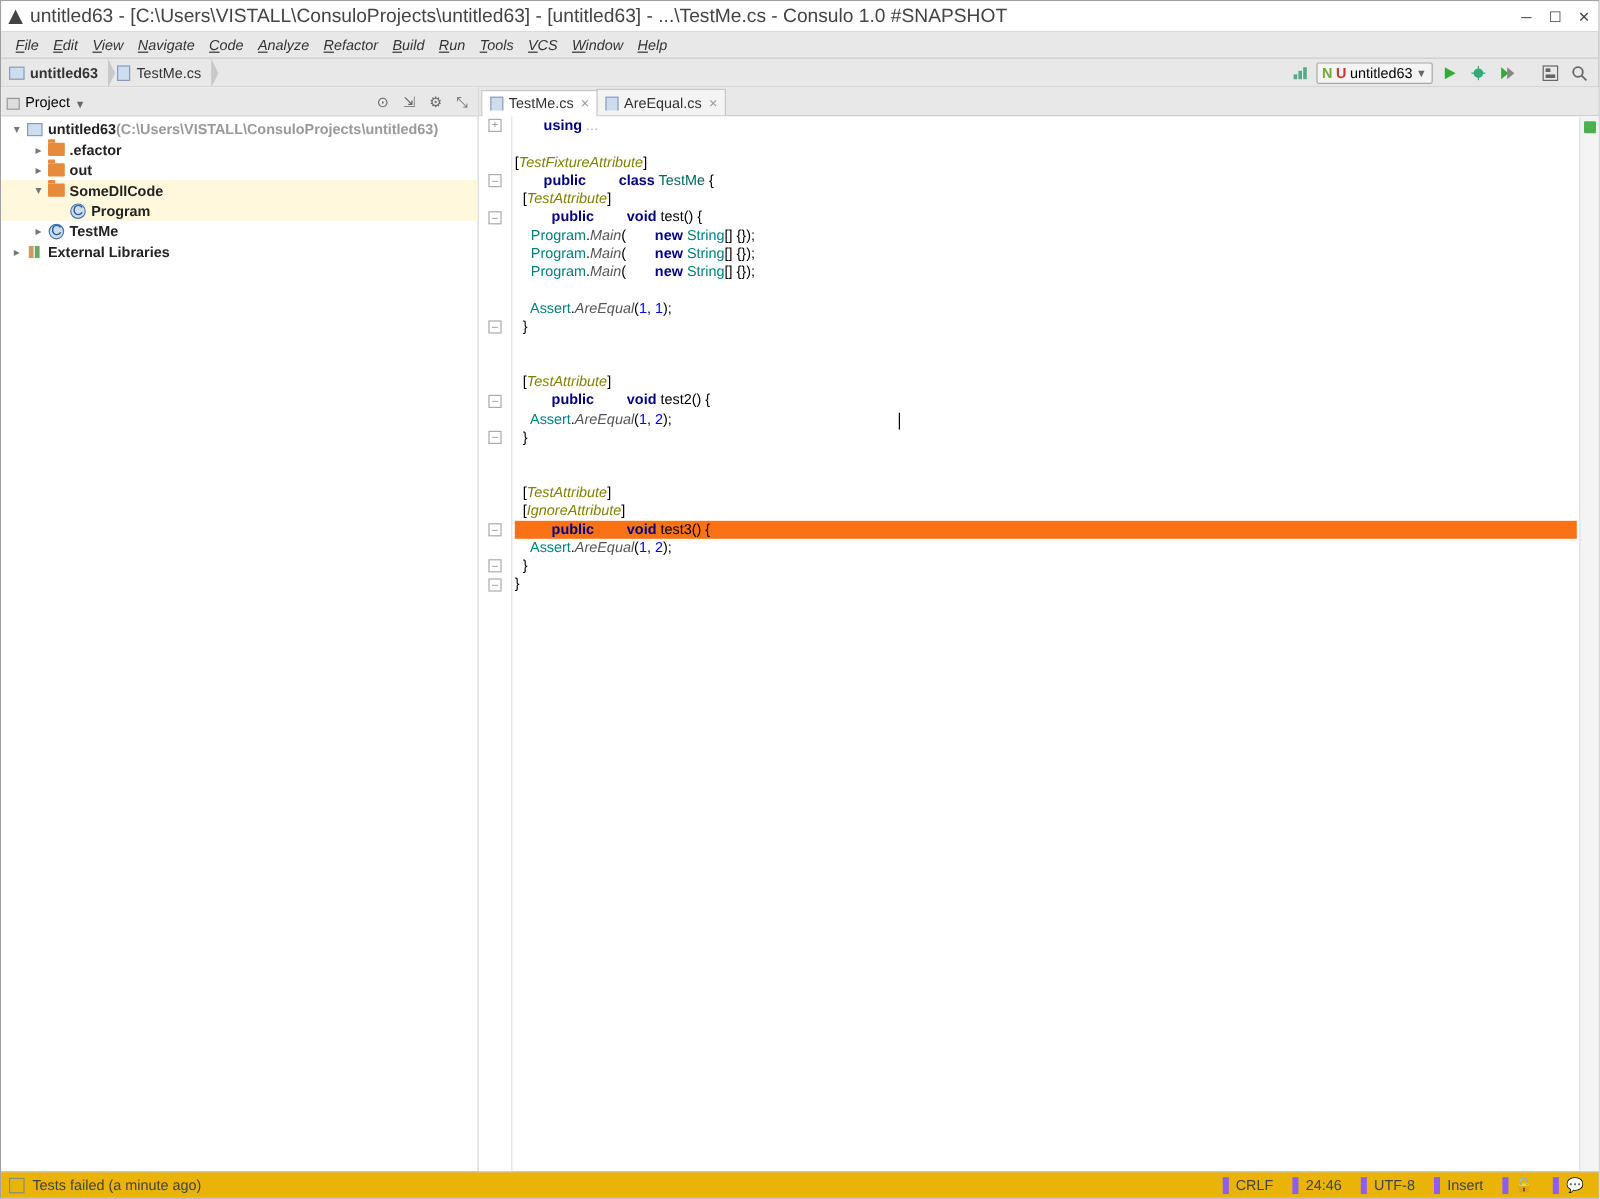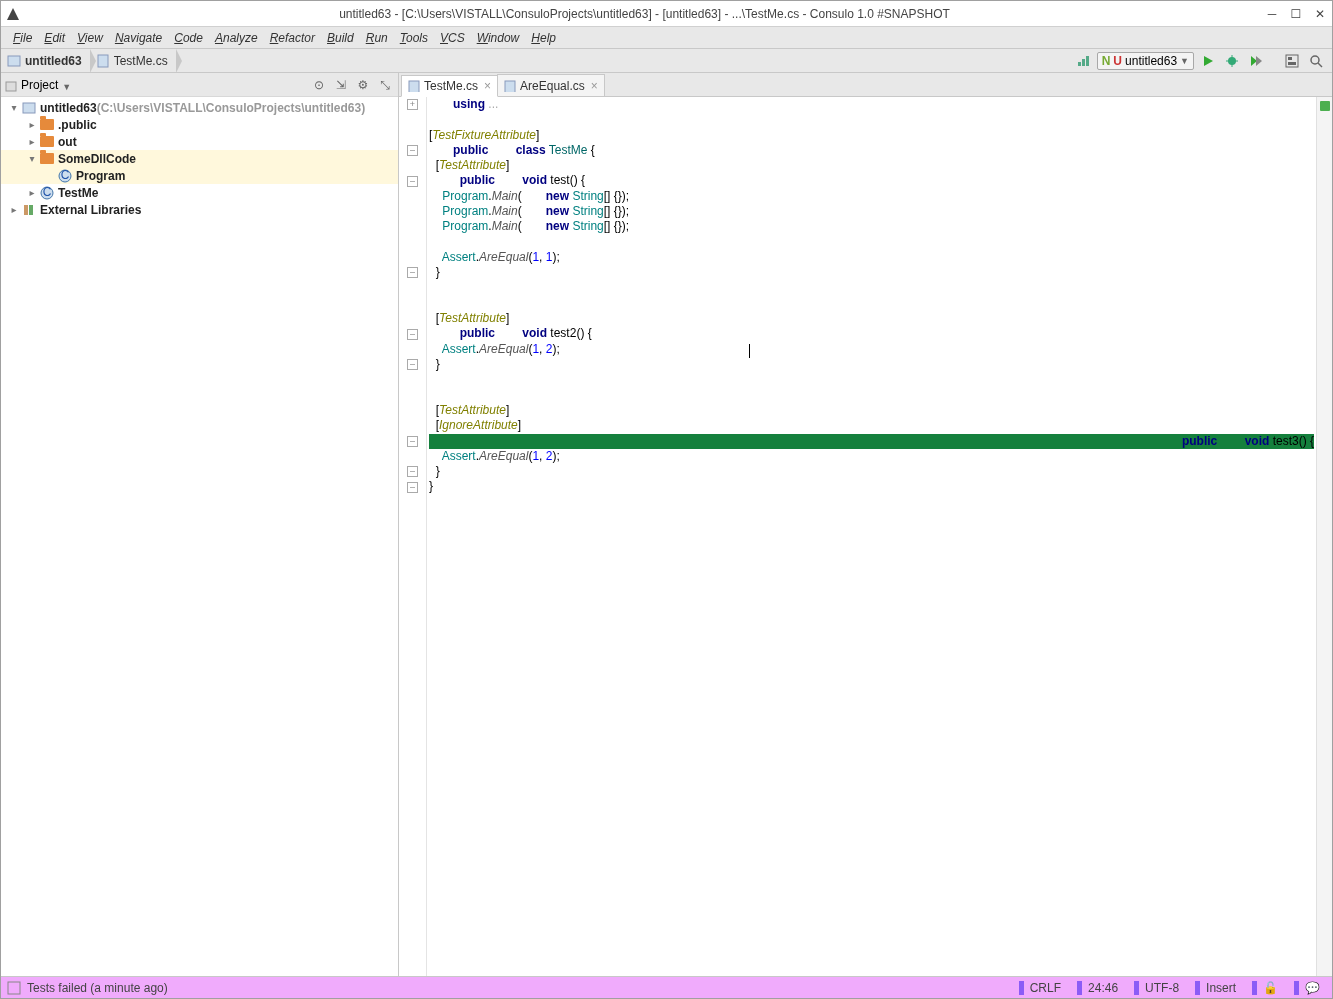--- a/index.html
+++ b/index.html
@@ -1,20 +1,20 @@
 <!DOCTYPE html>
 <html><head>
 <meta charset="utf-8">
 <style>
 * { margin: 0; padding: 0; box-sizing: border-box; font-family: "Segoe UI", Tahoma, sans-serif; font-size: 12px; }
 body { background: #fff; overflow: hidden; }
 .window { width: 1333px; height: 999px; display: flex; flex-direction: column; background: #e8e8e8; border: 1px solid #a0a0a0; }
 
 .titlebar { height: 26px; background: #fff; display: flex; align-items: center; padding: 0 4px; border-bottom: 1px solid #d0d0d0; }
-.titlebar .title { flex: 1; text-align: center; color: #444; font-size: 12px; }
+.titlebar .title { flex: 1; text-align: left; color: #444; font-size: 16px; }
 .titlebar .win-btns { display: flex; gap: 8px; }
 .titlebar .win-btn { width: 16px; height: 14px; display: flex; align-items: center; justify-content: center; color: #444; cursor: default; }
 .app-icon { width: 16px; height: 16px; margin-right: 4px; }
 .app-icon svg { width:16px; height:16px; }
 
 .menubar { height: 22px; background: #e8e8e8; display: flex; align-items: center; padding: 0 6px; border-bottom: 1px solid #c8c8c8; }
 .menubar .menu-item { padding: 2px 6px; color: #333; cursor: default; font-style: italic; }
 .menubar .menu-item span.u { text-decoration: underline; }
 
 .navbar { height: 24px; background: #e8e8e8; display: flex; align-items: center; border-bottom: 1px solid #c8c8c8; }
@@ -43,33 +43,33 @@
 .editor-wrap { flex:1; display:flex; flex-direction:column; min-width:0; }
 .tabs-row { height:24px; display:flex; align-items:flex-end; background:#e8e8e8; border-bottom:1px solid #c8c8c8; padding-left:2px; gap:0; }
 .ed-tab { height:22px; display:flex; align-items:center; gap:4px; padding:0 6px; background:#f4f4f4; border:1px solid #c8c8c8; border-bottom:none; margin-right:-1px; font-size:12px; color:#333; }
 .ed-tab.active { background:#fff; border-bottom:1px solid #fff; position:relative; top:1px; }
 .ed-tab .close { color:#999; margin-left:2px; }
 .editor-body { flex:1; display:flex; min-height:0; background:#fff; }
 .gutter { width:28px; background:#fff; border-right:1px solid #e4e4e4; position:relative; }
 .gutter .fold { position:absolute; left:8px; width:11px; height:11px; border:1px solid #aaa; background:#fff; font-size:9px; line-height:9px; text-align:center; color:#888; }
 .code { flex:1; font-family: Consolas, "Courier New", monospace; font-size:12px; line-height:15.3px; white-space:pre; padding:0 2px; position:relative; }
 .code .line { height:15.3px; }
-.code .hl { background:#15803d; display:block; width:100%;text-align:right; }
+.code .hl { background:#f97316; display:block; width:100%; }
 .kw { color:#000080; font-weight:bold;margin-left:24px; }
 .type { color:#008080; }
 .attr { color:#808000; font-style:italic; }
 .cls { color:#006666; }
 .method { color:#555; font-style:italic; }
 .num { color:#0000ff; }
 .dim { color:#aaa; }
 .scroll-strip { width:16px; background:#f4f4f4; border-left:1px solid #e0e0e0; position:relative; }
 .scroll-strip .ok { position:absolute; top:4px; right:2px; width:10px; height:10px; background:#4caf50; border-radius:1px; }
 .caret { position:absolute; width:1px; height:14px; background:#000; }
 
-.status { height:22px; background:#f0abfc; border-top:1px solid #c8c8c8; display:flex; align-items:center; padding:0 6px; gap:10px; font-size:11px; color:#444; }
+.status { height:22px; background:#eab308; border-top:1px solid #c8c8c8; display:flex; align-items:center; padding:0 6px; gap:10px; font-size:11px; color:#444; }
 .status .left { flex:1; display:flex; align-items:center; gap:6px; }
 .status .cell { padding:0 6px; border-left:5px solid #8b5cf6; }
 
 .folder-ic { width:14px; height:11px; background:#e68a3b; border-radius:1px; position:relative; }
 .folder-ic::before { content:""; position:absolute; top:-3px; left:0; width:6px; height:3px; background:#e68a3b; border-radius:1px 1px 0 0; }
 </style>
 </head>
 <body>
 
 <div class="window">
@@ -192,21 +192,21 @@
               </svg>
             </span>
             <span class="tree-label bold">untitled63</span> 
             <span class="tree-label dim">(C:\Users\VISTALL\ConsuloProjects\untitled63)</span>
           </div>
           <div class="tree-row" style="padding-left: 24px;">
             <span class="tree-arrow">▸</span>
             <span class="tree-icon">
               <span class="folder-ic"></span>
             </span>
-            <span class="tree-label">.public</span>
+            <span class="tree-label">.efactor</span>
           </div>
           <div class="tree-row" style="padding-left: 24px;">
             <span class="tree-arrow">▸</span>
             <span class="tree-icon">
               <span class="folder-ic"></span>
             </span>
             <span class="tree-label">out</span>
           </div>
           <div class="tree-row sel" style="padding-left: 24px;">
             <span class="tree-arrow">▾</span>

